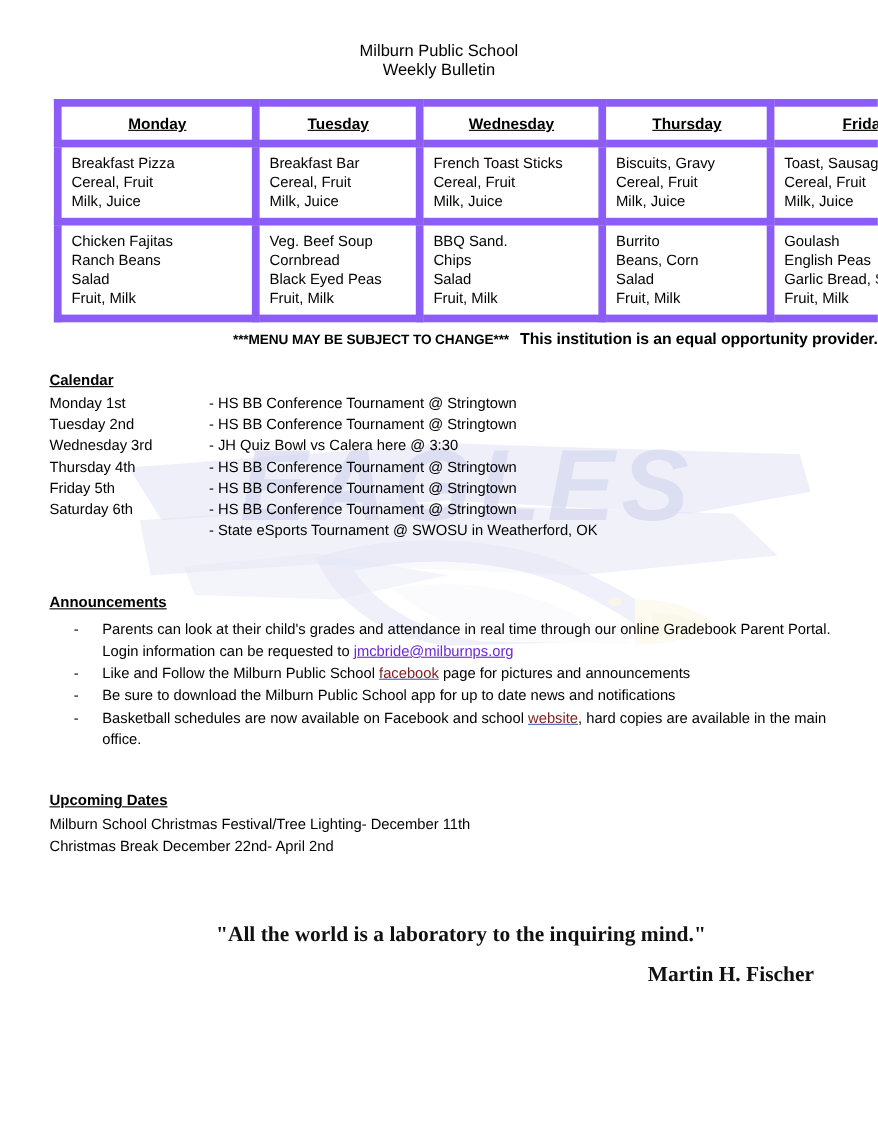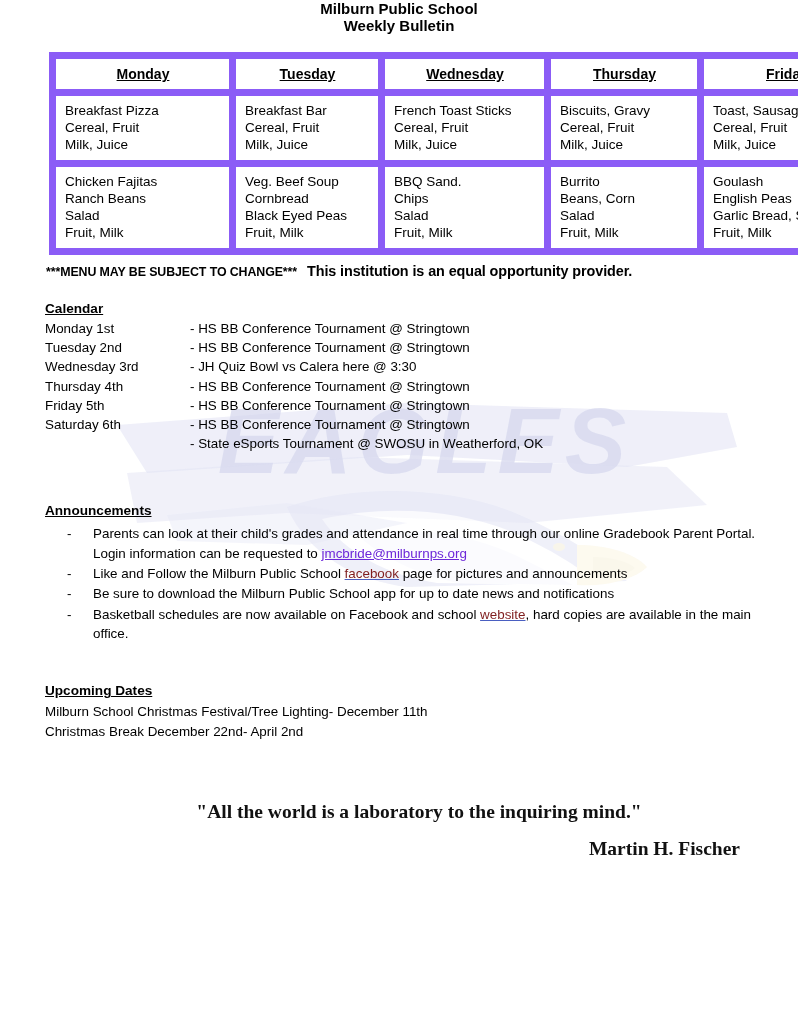--- a/index.html
+++ b/index.html
@@ -32,21 +32,22 @@
   .page {
     position: relative;
     z-index: 2;
     width: 798px;
     height: 1024px;
   }
 
   
   .doc-header {
     text-align: center;
-    font-weight: bold;
+    padding-top: 38px;
+    font-weight: normal;
     font-size: 15px;
     line-height: 17px;
   }
   .doc-header div { white-space: pre; }
 
   
   .menu-table-wrap {
     margin: 18px 48px 0 49px;
   }
   table.menu {
@@ -79,20 +80,21 @@
   .col3 { width: 142px; }
   .col4 { width: 129px; }
   .col5 { width: 148px; }
 
   
   .notice {
     margin: 8px 0 0 46px;
     font-size: 13px;
     font-weight: bold;
     letter-spacing: -0.1px;
+    text-align: right;
   }
   .notice .small {
     font-size: 12.4px;
   }
   .notice .big {
     font-size: 14.4px;
     margin-left: 10px;
   }
 
   

